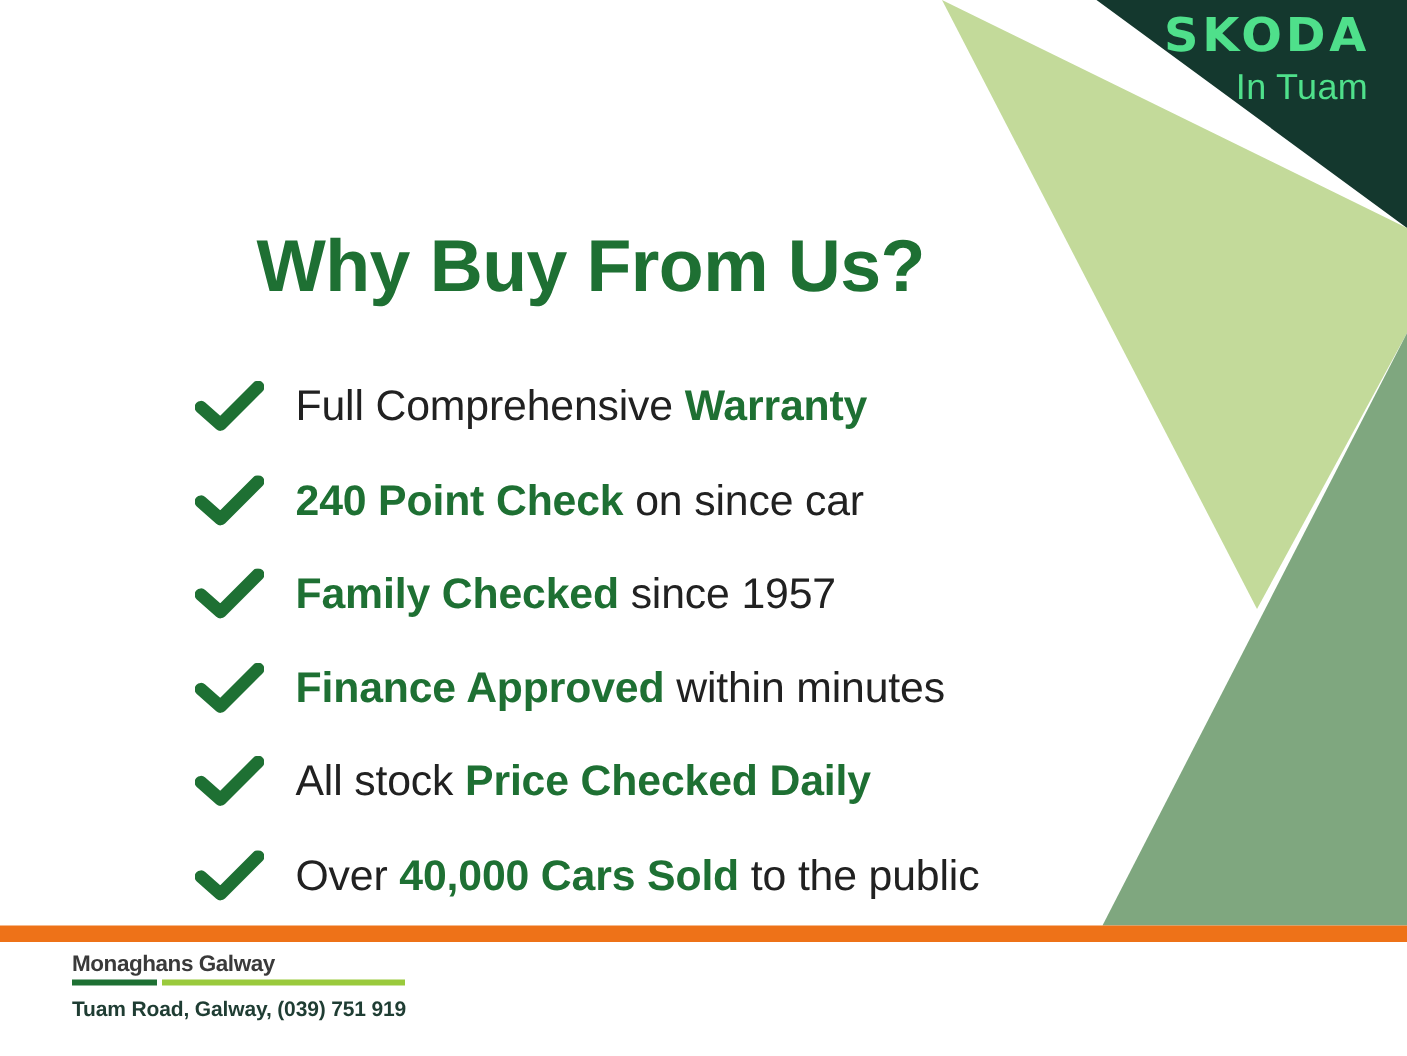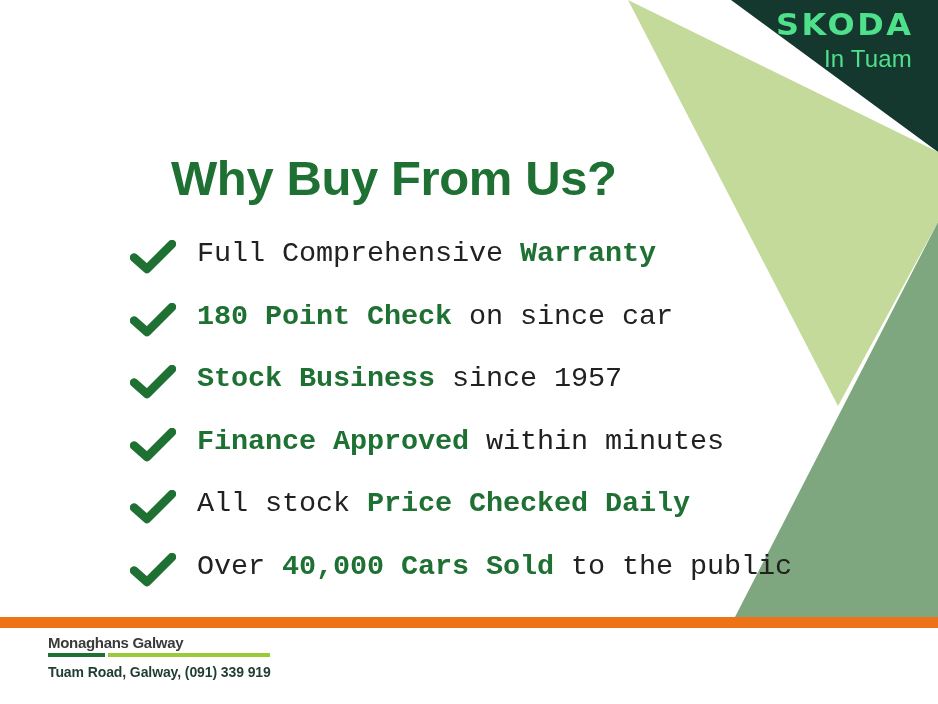--- a/index.html
+++ b/index.html
@@ -75,22 +75,22 @@
     position: absolute;
     left: 130px;
     top: 240px;
     margin: 0;
     padding: 0;
     list-style: none;
     z-index: 4;
   }
   .benefit-row {
     display: flex;
+    align-items: center;
     height: 62.5px;
-    font-family: Liberation Mono, monospace;
   }
   .check-icon {
     flex: 0 0 auto;
     width: 46px;
     height: 34px;
     margin-right: 21px;
     display: block;
   }
   .benefit-text {
     font-size: 28.5px;
@@ -168,27 +168,27 @@
     <li class="benefit-row">
       <svg class="check-icon" viewBox="0 0 46 34" aria-hidden="true">
         <path d="M4 17.5 L17 29 L42 4" fill="none" stroke="#1E7033" stroke-width="8.5" stroke-linecap="round" stroke-linejoin="round"></path>
       </svg>
       <span class="benefit-text"><span>Full Comprehensive </span><span class="em">Warranty</span><span></span></span>
     </li>
     <li class="benefit-row">
       <svg class="check-icon" viewBox="0 0 46 34" aria-hidden="true">
         <path d="M4 17.5 L17 29 L42 4" fill="none" stroke="#1E7033" stroke-width="8.5" stroke-linecap="round" stroke-linejoin="round"></path>
       </svg>
-      <span class="benefit-text"><span></span><span class="em">180 Point Check</span><span> on since car</span></span>
-    </li>
-    <li class="benefit-row">
-      <svg class="check-icon" viewBox="0 0 46 34" aria-hidden="true">
-        <path d="M4 17.5 L17 29 L42 4" fill="none" stroke="#1E7033" stroke-width="8.5" stroke-linecap="round" stroke-linejoin="round"></path>
-      </svg>
-      <span class="benefit-text"><span></span><span class="em">Stock Business</span><span> since 1957</span></span>
+      <span class="benefit-text"><span></span><span class="em">240 Point Check</span><span> on since car</span></span>
+    </li>
+    <li class="benefit-row">
+      <svg class="check-icon" viewBox="0 0 46 34" aria-hidden="true">
+        <path d="M4 17.5 L17 29 L42 4" fill="none" stroke="#1E7033" stroke-width="8.5" stroke-linecap="round" stroke-linejoin="round"></path>
+      </svg>
+      <span class="benefit-text"><span></span><span class="em">Family Checked</span><span> since 1957</span></span>
     </li>
     <li class="benefit-row">
       <svg class="check-icon" viewBox="0 0 46 34" aria-hidden="true">
         <path d="M4 17.5 L17 29 L42 4" fill="none" stroke="#1E7033" stroke-width="8.5" stroke-linecap="round" stroke-linejoin="round"></path>
       </svg>
       <span class="benefit-text"><span></span><span class="em">Finance Approved</span><span> within minutes</span></span>
     </li>
     <li class="benefit-row">
       <svg class="check-icon" viewBox="0 0 46 34" aria-hidden="true">
         <path d="M4 17.5 L17 29 L42 4" fill="none" stroke="#1E7033" stroke-width="8.5" stroke-linecap="round" stroke-linejoin="round"></path>
@@ -201,16 +201,16 @@
       </svg>
       <span class="benefit-text"><span>Over </span><span class="em">40,000 Cars Sold</span><span> to the public</span></span>
     </li>
   </ul>
 
   <div class="divider-bar"></div>
 
   <div class="footer">
     <div class="dealer-name">Monaghans Galway</div>
     <span class="dealer-underline"></span>
-    <div class="dealer-address">Tuam Road, Galway, (091) 339 919</div>
+    <div class="dealer-address">Tuam Road, Galway, (039) 751 919</div>
   </div>
 
 </div>
 
 </body></html>

